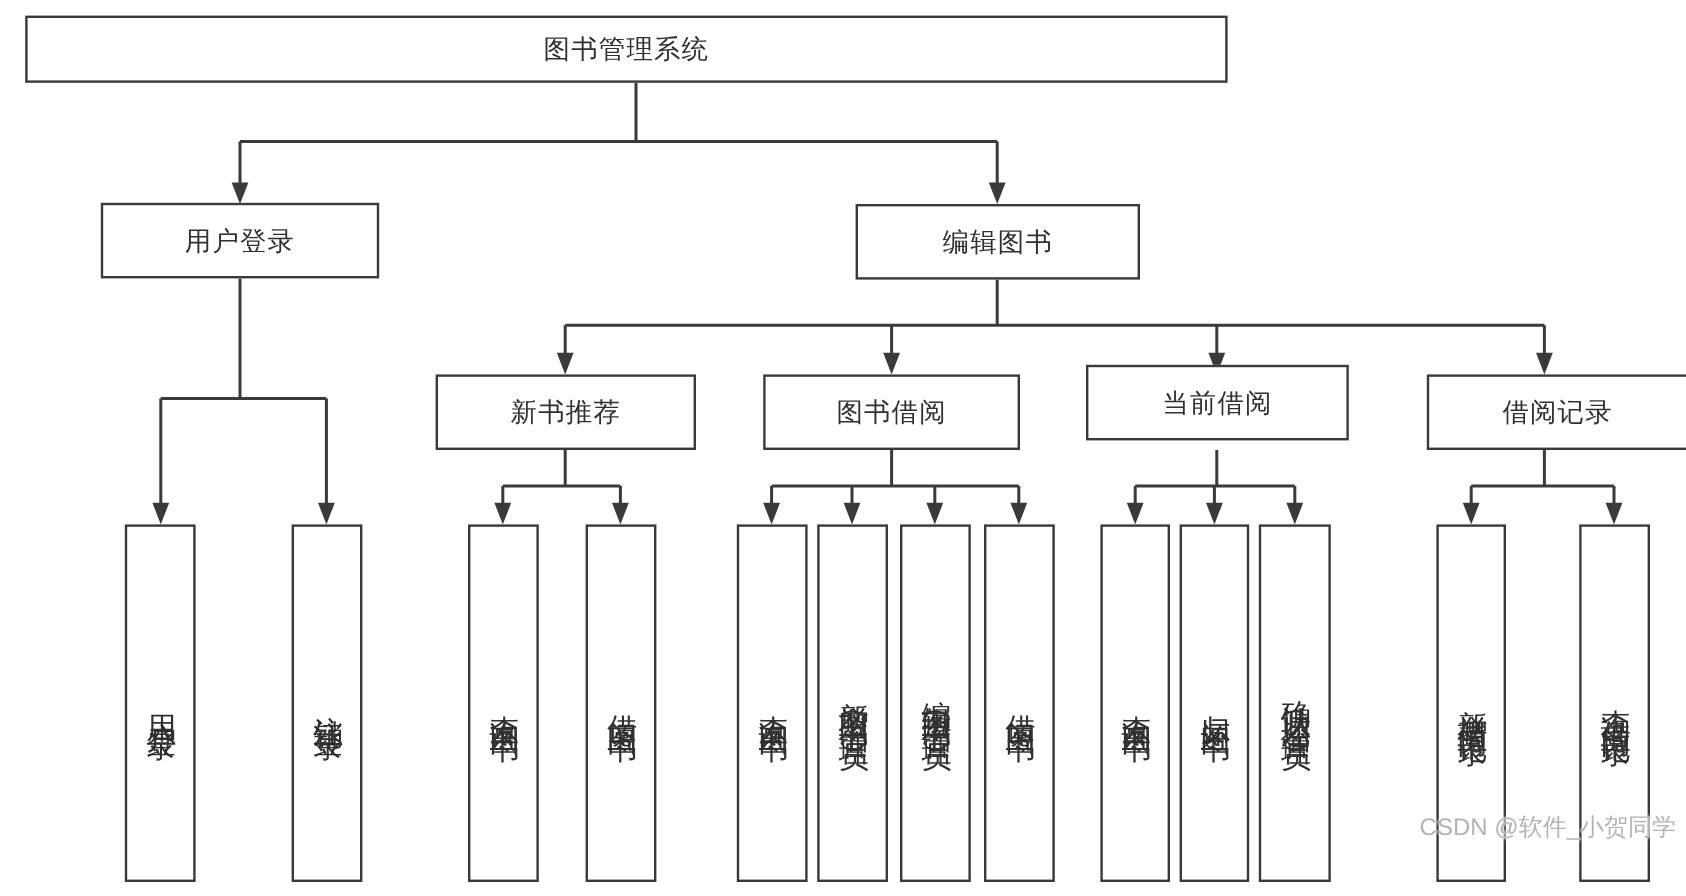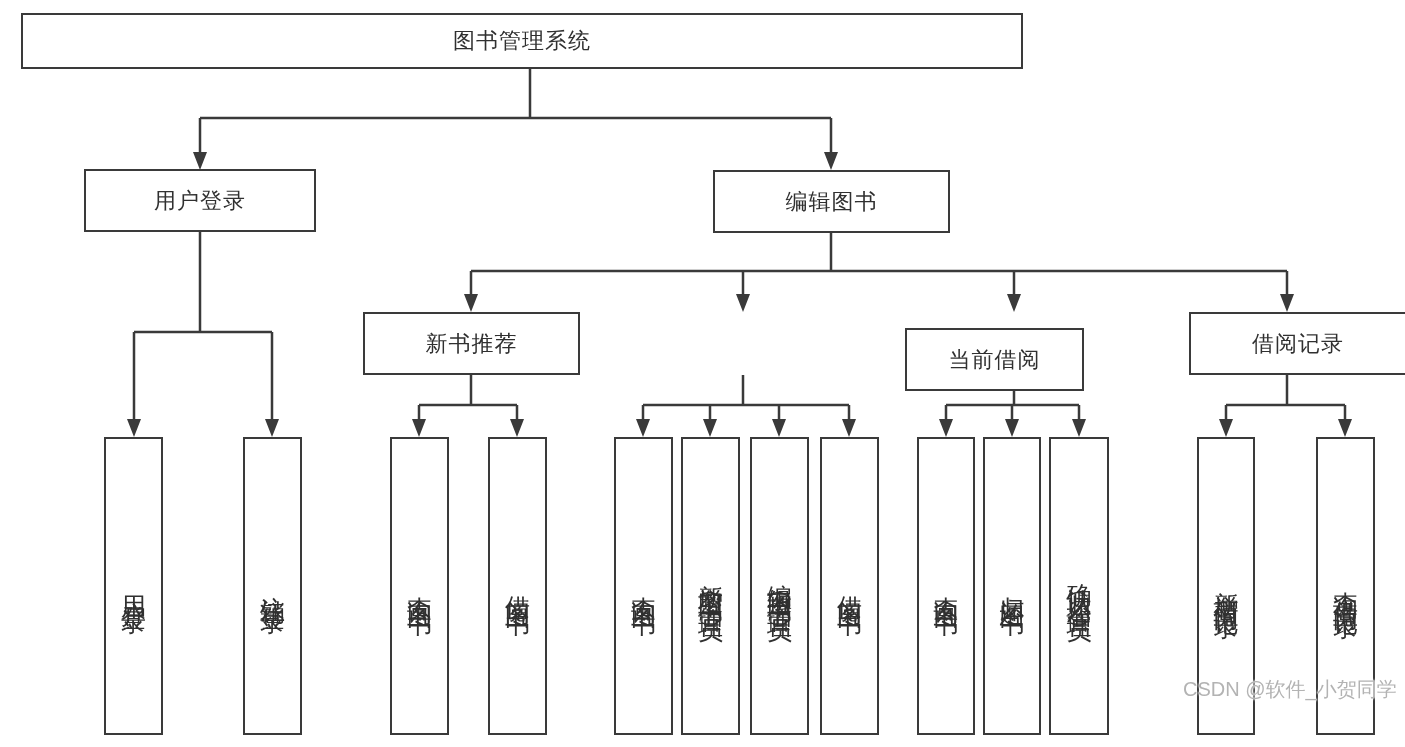--- a/index.html
+++ b/index.html
@@ -26,21 +26,21 @@
     text-orientation:mixed;
     letter-spacing:5px;
     line-height:1;
     white-space:nowrap;
   }
   .root{left:21px;top:13px;width:1002px;height:56px;}
   .n-login{left:84px;top:169px;width:232px;height:63px;}
   .n-mgmt{left:713px;top:170px;width:237px;height:63px;}
   .n-l3a{left:363px;top:312px;width:217px;height:63px;}
   .n-l3b{left:636px;top:312px;width:214px;height:63px;}
-  .n-l3c{left:905px;top:328px;width:179px;height:63px;}
+  .n-l3c{left:905px;top:304px;width:219px;height:63px;}
   .n-l3d{left:1178px;top:312px;width:218px;height:63px;margin-left:11px;}
   .leaf{top:437px;height:298px;width:59px;}
   .lf1{left:104px;}  .lf2{left:243px;}
   .lf3{left:390px;}  .lf4{left:488px;}
   .lf5{left:614px;}  .lf6{left:681px;}
   .lf7{left:750px;}  .lf8{left:820px;}
   .lf9{left:917px;width:58px;}  .lf10{left:983px;width:58px;}
   .lf11{left:1049px;width:60px;}
   .lf12{left:1197px;width:58px;} .lf13{left:1316px;}
   .watermark{
@@ -84,20 +84,23 @@
   <div class="node hnode n-login">
     <span>用户登录</span>
   </div>
   <div class="node hnode n-mgmt">
     <span>编辑图书</span>
   </div>
 
   <div class="node hnode n-l3a">
     <span>新书推荐</span>
   </div>
+  <div class="node hnode n-l3b">
+    <span>图书借阅</span>
+  </div>
   <div class="node hnode n-l3c">
     <span>当前借阅</span>
   </div>
   <div class="node hnode n-l3d">
     <span>借阅记录</span>
   </div>
 
   <div class="node vnode leaf lf1">
     <span class="vlabel">用户登录</span>
   </div>

